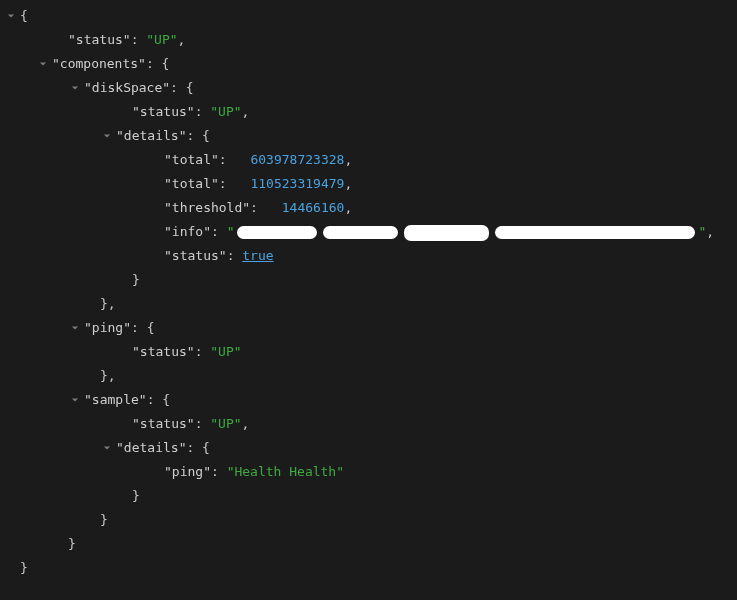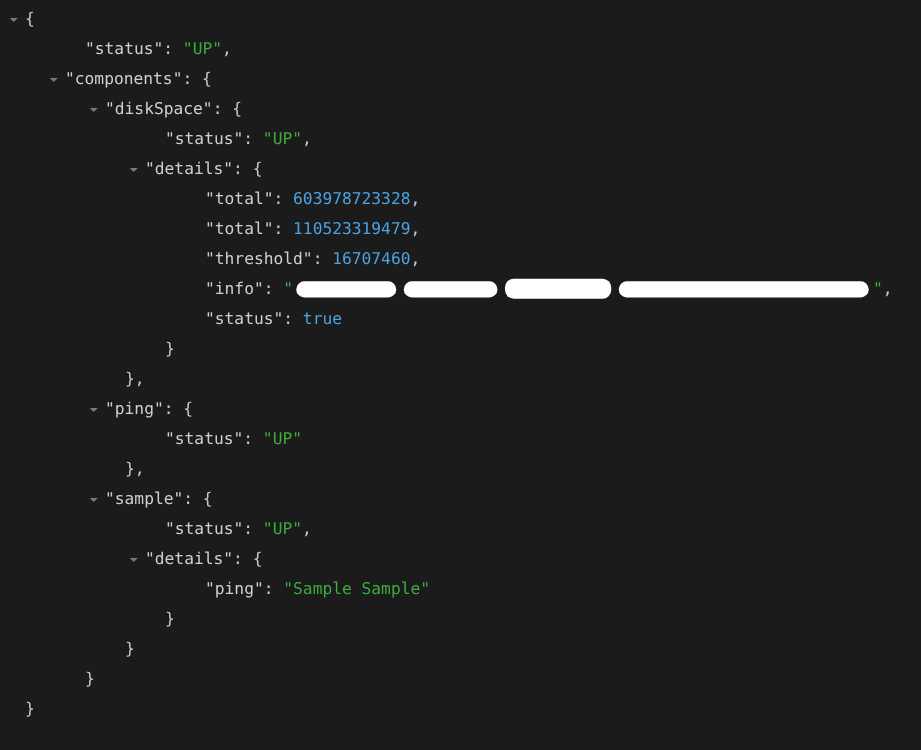--- a/index.html
+++ b/index.html
@@ -45,22 +45,22 @@
   }
   .tw-space {
     display: inline-block;
     width: 16px;
   }
   .brace { color: #c8c8c8; }
   .key   { color: #cfcfd0; }
   .colon { color: #c8c8c8; }
   .comma { color: #c8c8c8; }
   .str   { color: #3eab3e; }
-  .num   { color: #4aa3e0; }
-  .bool  { color: #4aa3e0; }
+  .num   { color: #4aa3e0; margin-left: 16px; }
+  .bool  { color: #4aa3e0; text-decoration: underline; }
   .redacted {
     display: inline-block;
     vertical-align: middle;
     height: 13px;
     background: #ffffff;
     border-radius: 7px;
     margin: 0 3px;
   } 
 </style>
 </head>
@@ -132,21 +132,21 @@
     <span class="indent" style="width:144px"></span>
     <span class="tw-space"></span>
     <span class="key">"<span>total</span>"</span><span class="colon">:</span>&nbsp;
     <span class="num">110523319479</span><span class="comma">,</span>
   </div>
 
   <div class="line">
     <span class="indent" style="width:144px"></span>
     <span class="tw-space"></span>
     <span class="key">"<span>threshold</span>"</span><span class="colon">:</span>&nbsp;
-    <span class="num">16707460</span><span class="comma">,</span>
+    <span class="num">14466160</span><span class="comma">,</span>
   </div>
 
   <div class="line">
     <span class="indent" style="width:144px"></span>
     <span class="tw-space"></span>
     <span class="key">"<span>info</span>"</span><span class="colon">:</span>&nbsp;
     <span class="str">"<span class="redacted" style="width:80px"></span><span class="redacted" style="width:75px"></span><span class="redacted" style="width:85px;height:16px"></span><span class="redacted" style="width:200px"></span>"</span><span class="comma">,</span>
   </div>
 
   <div class="line">
@@ -217,21 +217,21 @@
           <path d="M1 3 L5 7 L9 3 Z" fill="currentColor"></path>
         </svg>
       </span>
     <span class="key">"<span>details</span>"</span><span class="colon">:</span>&nbsp;<span class="brace">{</span>
   </div>
 
   <div class="line">
     <span class="indent" style="width:144px"></span>
     <span class="tw-space"></span>
     <span class="key">"<span>ping</span>"</span><span class="colon">:</span>&nbsp;
-    <span class="str">"<span>Sample Sample</span>"</span>
+    <span class="str">"<span>Health Health</span>"</span>
   </div>
 
   <div class="line">
     <span class="indent" style="width:112px"></span>
     <span class="tw-space"></span>
     <span class="brace">}</span>
   </div>
 
   <div class="line">
     <span class="indent" style="width:80px"></span>

